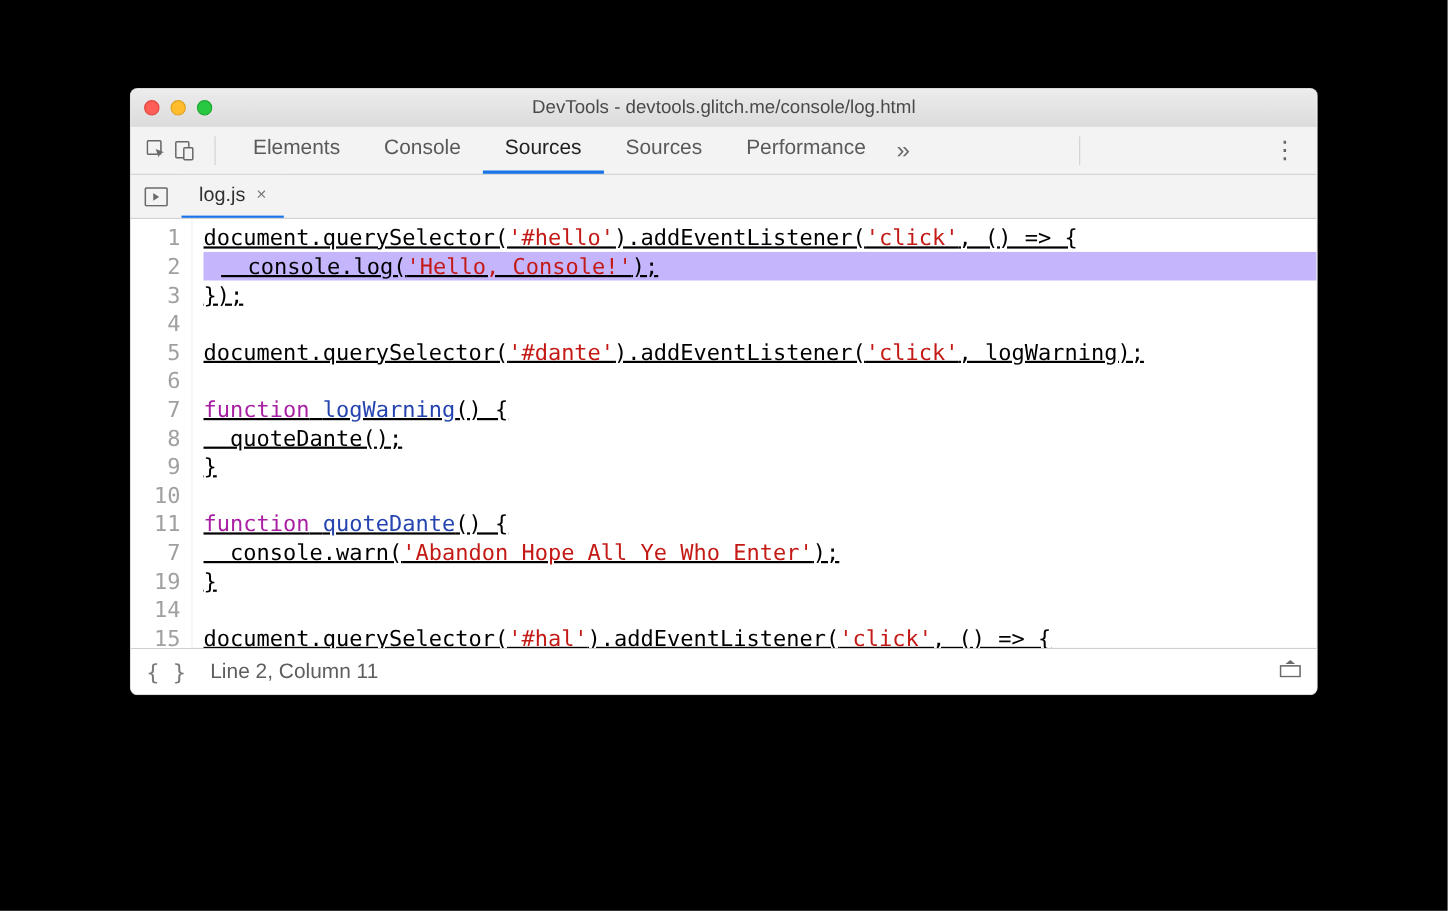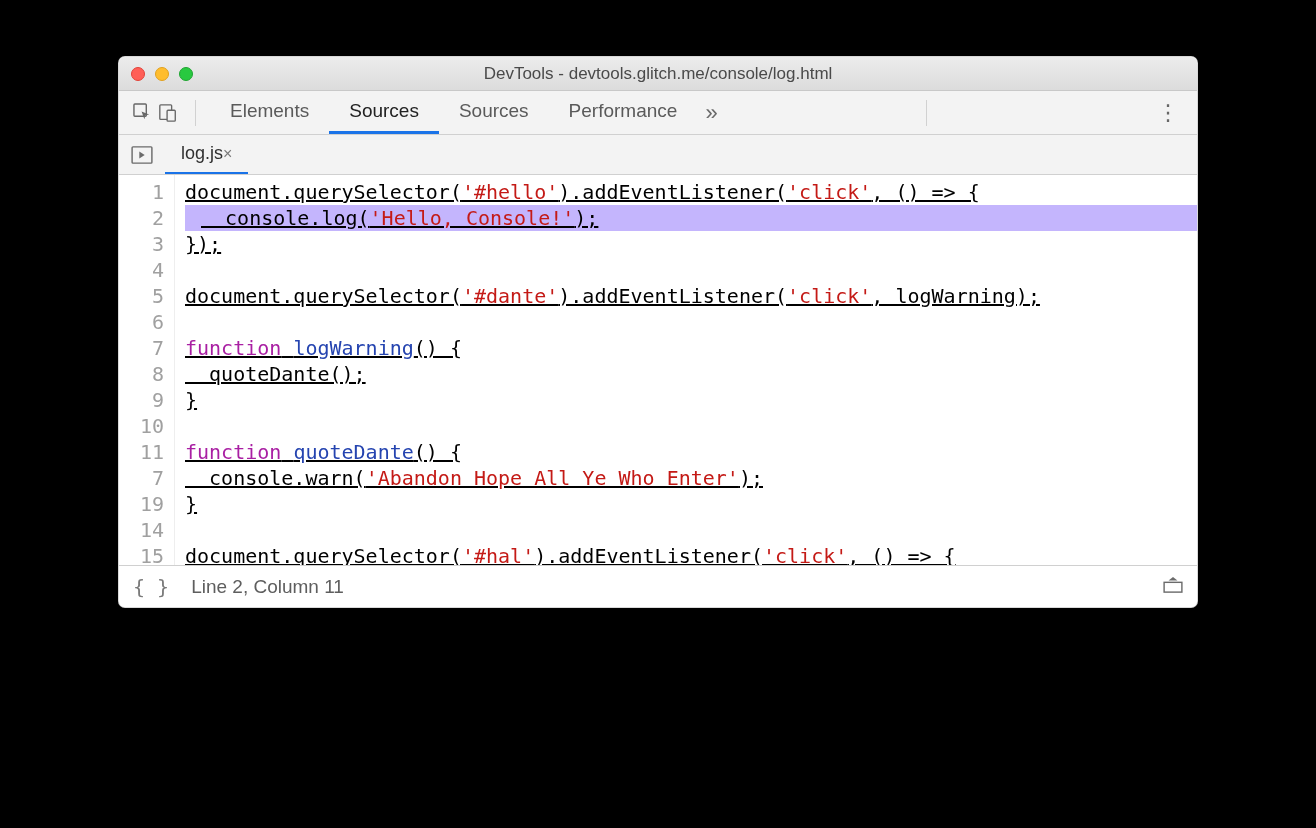--- a/index.html
+++ b/index.html
@@ -7,21 +7,21 @@
     background: #000;
     width: 1316px;
     height: 828px;
     display: flex;
     align-items: flex-start;
     justify-content: center;
     font-family: -apple-system, "Helvetica Neue", Arial, sans-serif;
   }
   .window {
     width: 1080px;
-    margin-top: 56px;
+    margin-top: 80px;
     background: #fff;
     border-radius: 7px;
     box-shadow: 0 18px 50px rgba(0,0,0,.55);
     overflow: hidden;
     border: 1px solid rgba(0,0,0,.15);
   }
   .titlebar {
     height: 34px;
     background: linear-gradient(#ececec,#dcdcdc);
     border-bottom: 1px solid #c8c8c8;
@@ -55,21 +55,21 @@
   .tab.active { color:#222; border-bottom-color:#1a73e8; }
   .more { margin-left:8px; color:#6a6a6a; font-size:22px; }
   .kebab { margin-left:auto; color:#666; font-size:22px; padding:0 8px; }
 
   .filetabs {
     height:40px; background:#f3f3f3; border-bottom:1px solid #d0d0d0;
     display:flex; align-items:stretch;
   }
   .nav-icon{width:46px;display:flex;align-items:center;justify-content:center;color:#6b6b6b;}
   .file-tab{
-    display:flex; align-items:center; padding:0 16px; font-size:18px;
+    display:flex; align-items:center; gap:10px; padding:0 16px; font-size:18px;
     color:#303030; background:#f3f3f3; border-bottom:2px solid #1a73e8;
   }
   .close-x{color:#7a7a7a; font-size:16px;}
 
   .code-area{ display:flex; font-family:Menlo,Consolas,monospace; font-size:20px; line-height:26px; height:390px; overflow:hidden; }
   .gutter{
     width:56px; text-align:right; color:#a0a0a0; background:#fff; padding:4px 10px 4px 0;
     user-select:none; border-right:1px solid #eee;
   }
   .code{ flex:1; padding:4px 0 4px 10px; white-space:pre; color:#000;text-decoration:underline; }
@@ -110,20 +110,21 @@
     </div>
     <div class="tool-icon">
       <svg width="20" height="20" viewBox="0 0 22 22" fill="none" stroke="currentColor" stroke-width="1.5">
         <rect x="2" y="2" width="13" height="16" rx="1"></rect>
         <rect x="10" y="8" width="9" height="12" rx="1" fill="#f3f3f3"></rect>
       </svg>
     </div>
     <div class="sep"></div>
     <div class="tabs">
       <div class="tab">Elements</div>
+      <div class="tab">Console</div>
       <div class="tab active">Sources</div>
       <div class="tab">Sources</div>
       <div class="tab">Performance</div>
     </div>
     <div class="more">»</div>
     <div class="sep" style="margin-left:auto"></div>
     <div class="kebab">⋮</div>
   </div>
 
   <div class="filetabs">

